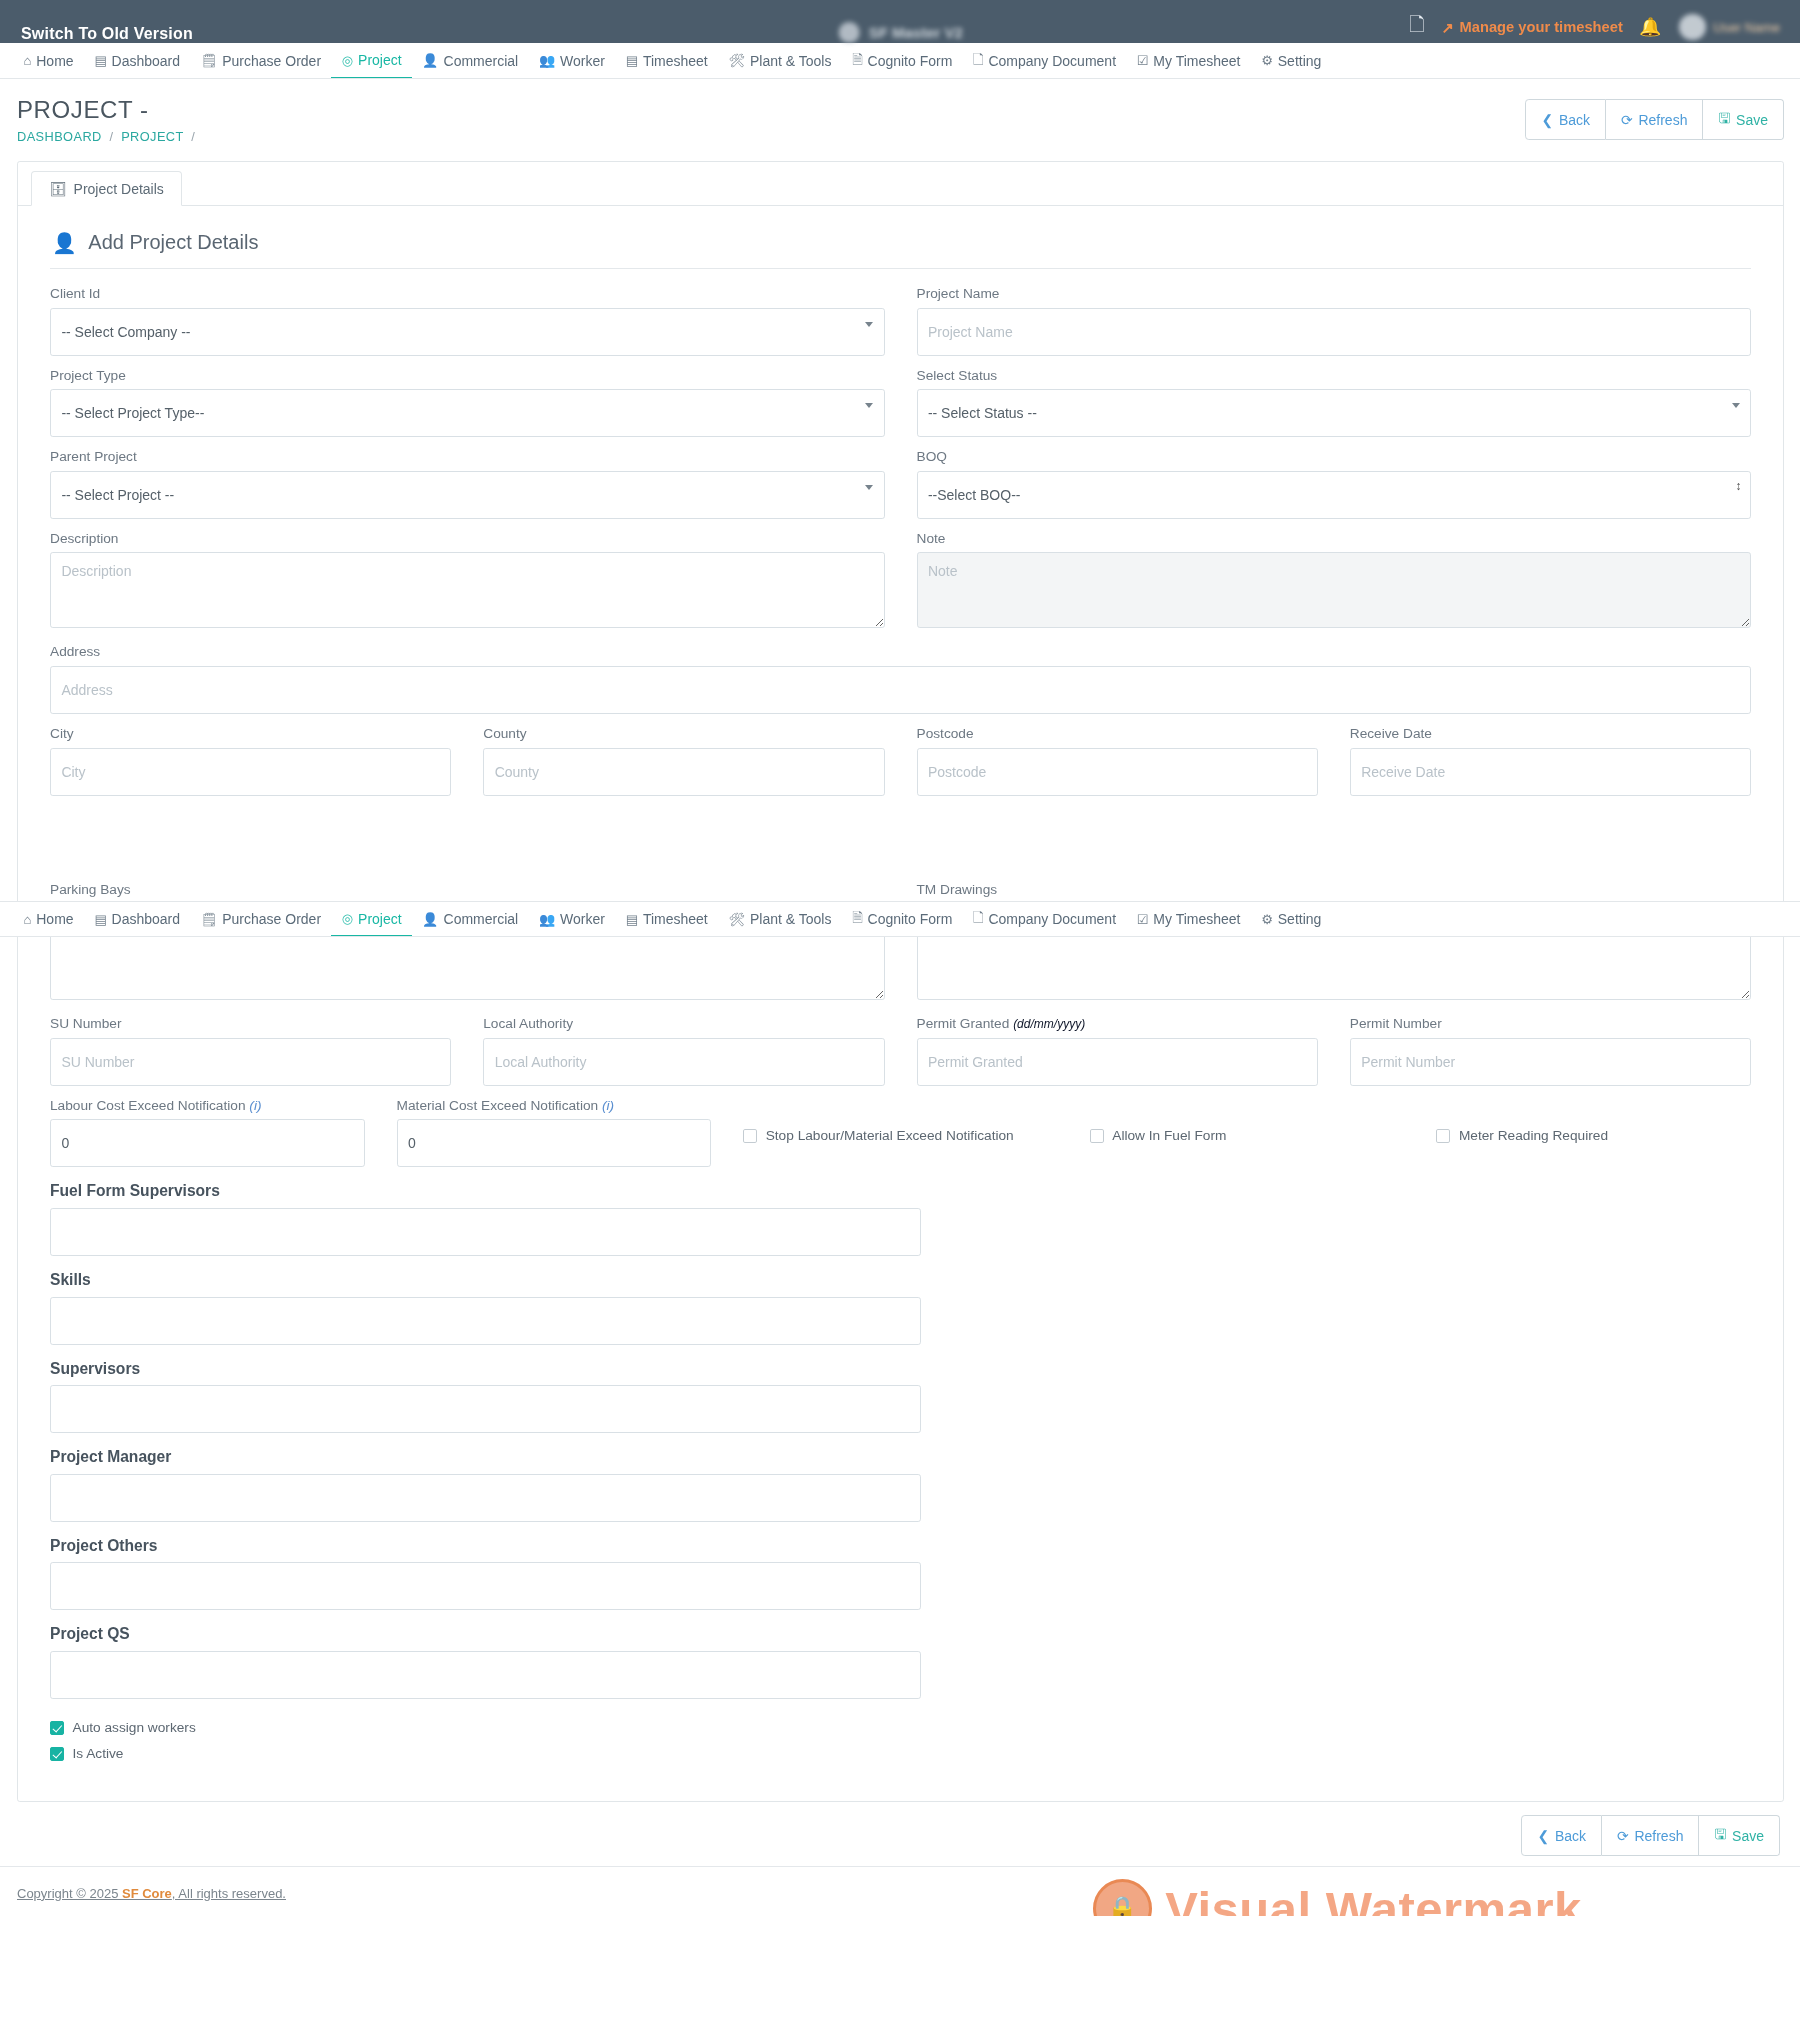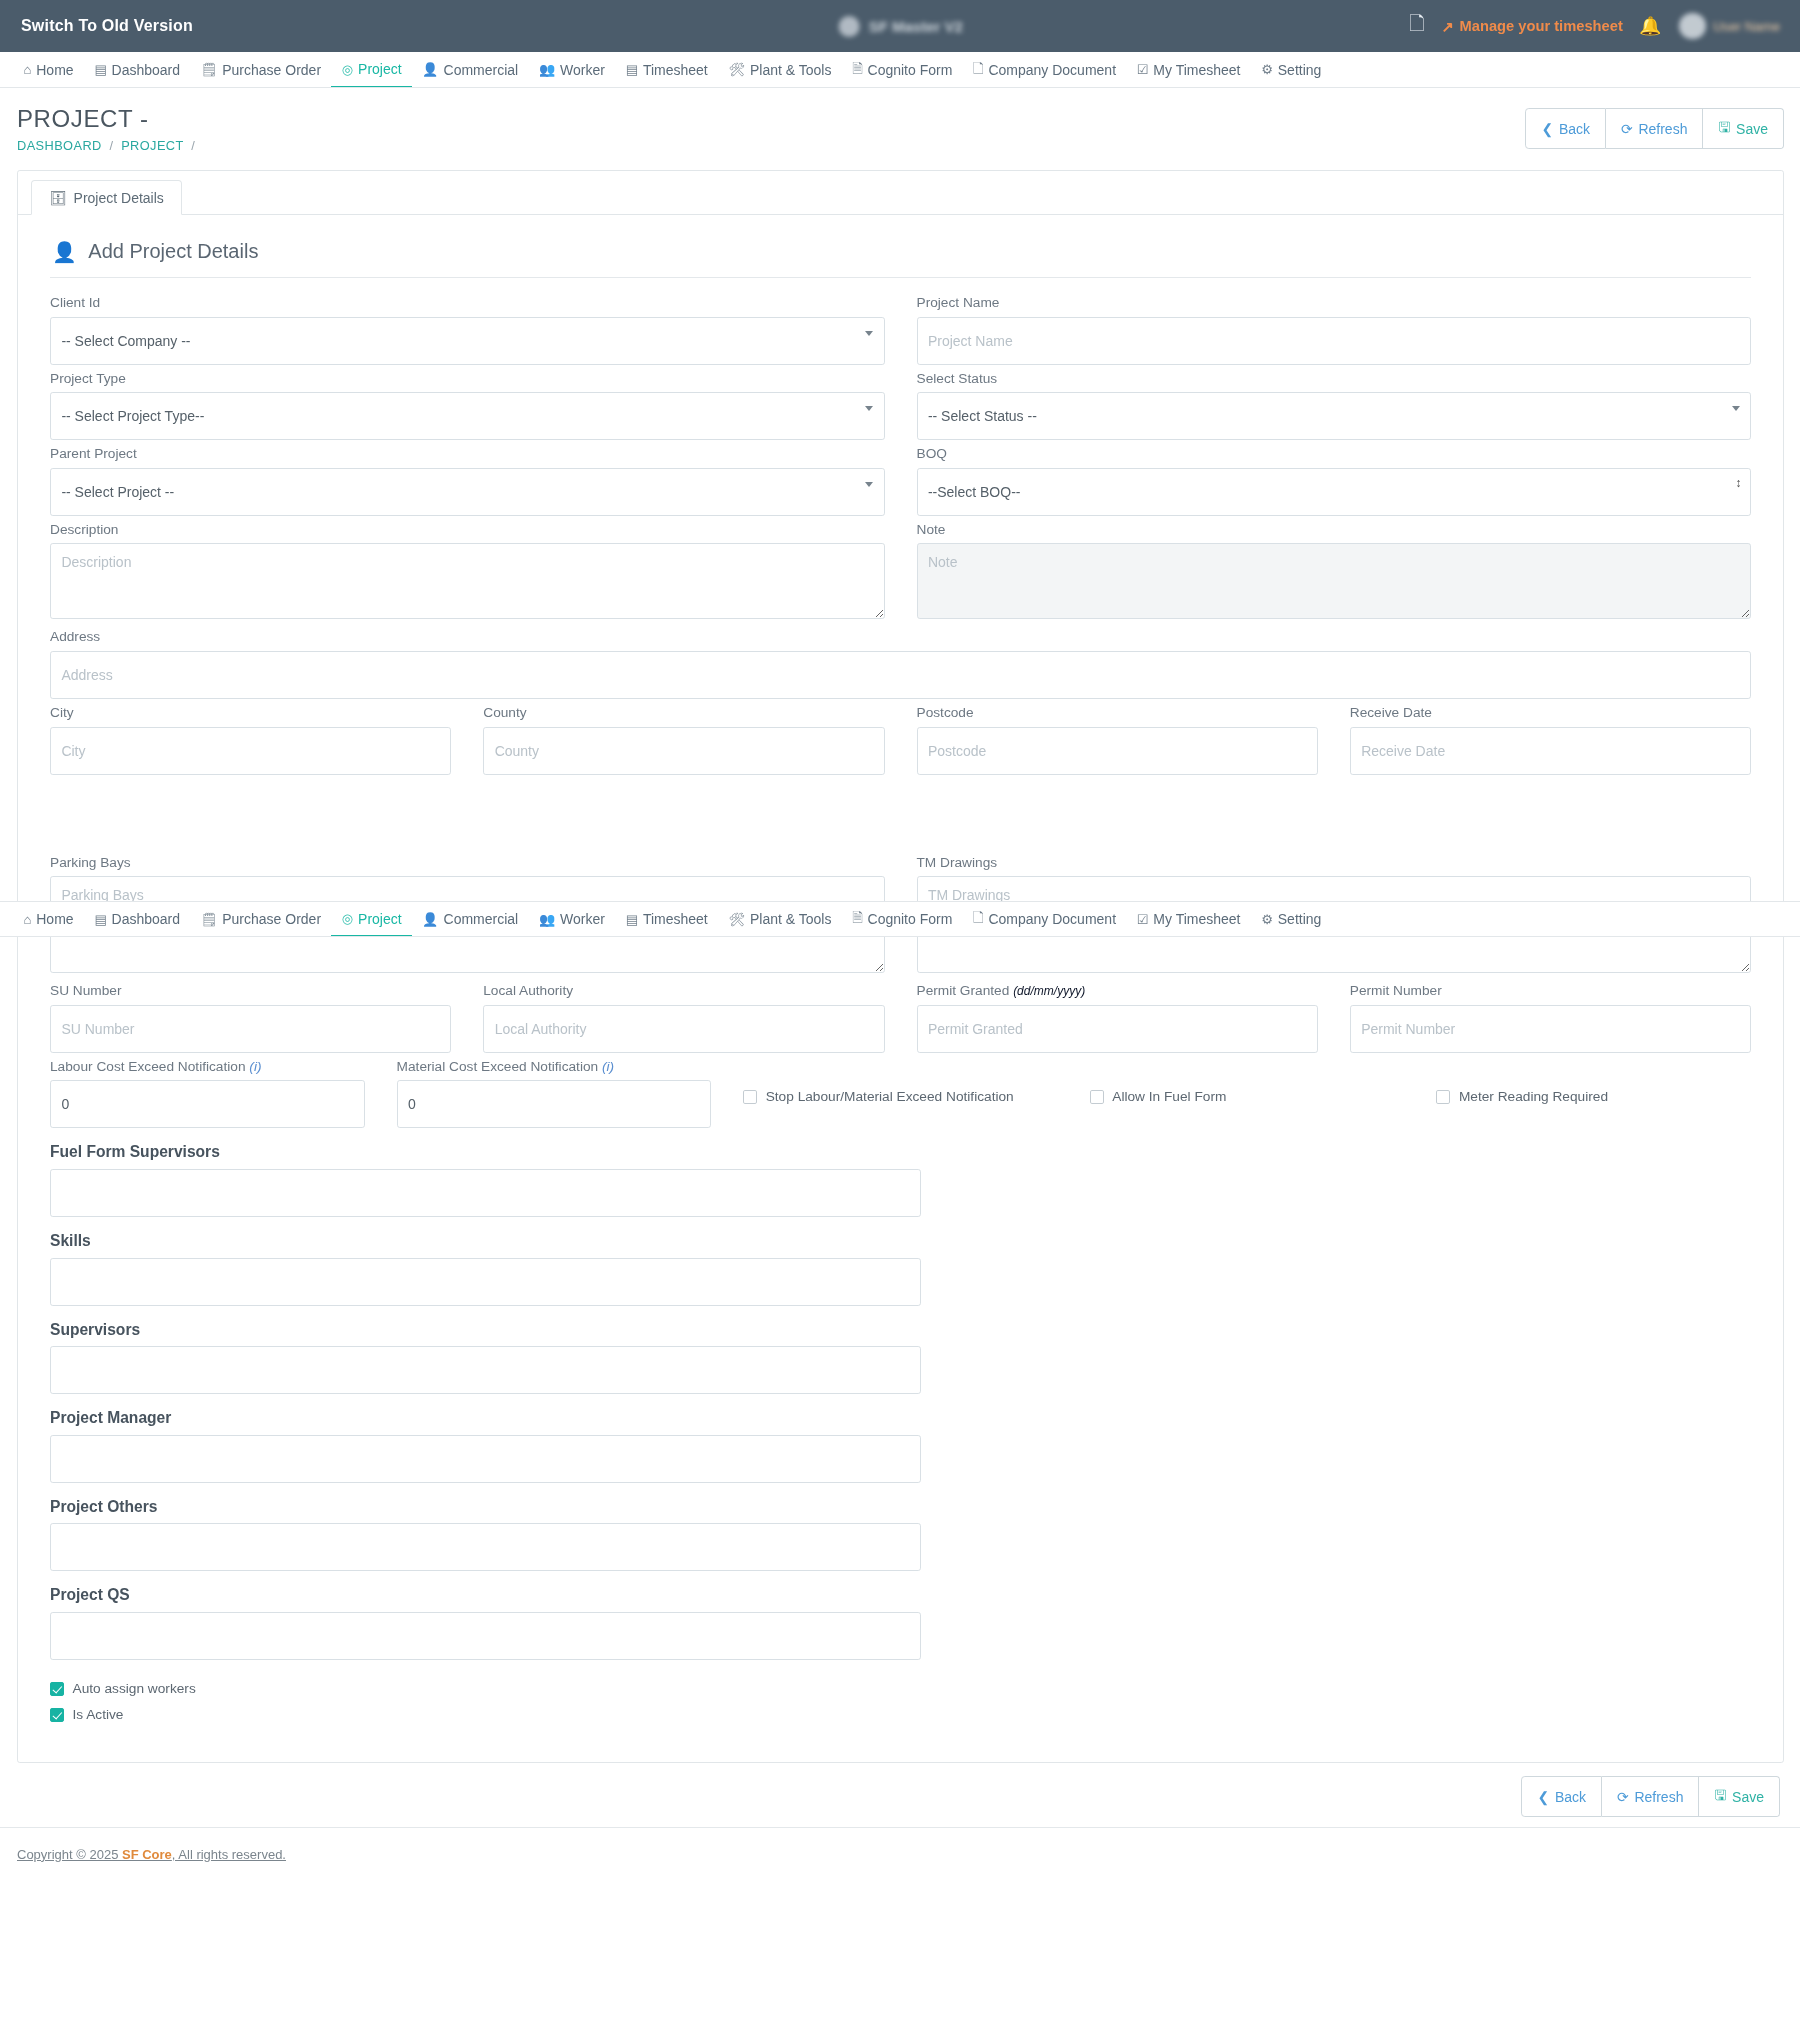--- a/index.html
+++ b/index.html
@@ -8,25 +8,25 @@
     width: 1801px;
     background: #ffffff;
     font-family: "Liberation Sans", sans-serif;
     font-size: 16px;
     color: #333;
     position: relative;
   }
 
   
   .topbar {
-    height: 52px;
+    height: 43px;
     background: #4b5c6b;
     color: #fff;
     display: flex;
-    align-items: center;
+    align-items: flex-end;
     padding: 0 21px;
     position: relative;
   }
   .topbar .switch-old {
     font-size: 16px;
     font-weight: bold;
     letter-spacing: 0.2px;
   }
   .topbar .center-logo {
     position: absolute;
@@ -173,21 +173,21 @@
     color: #5a6672;
     padding: 24.6px 34px 13.2px 34px;
   }
   .section-rule {
     height: 0.9px;
     background: #e4e8eb;
     margin: 0 32px 17px 32px;
   }
 
   .form-body { padding: 0 32px; }
-  .row { display: flex; gap: 32px; margin-bottom: 6px; }
+  .row { display: flex; gap: 32px; margin-bottom: 12px; }
   .col { flex: 1; min-width: 0; }
 
   label.fl {
     display: block;
     font-size: 13.7px;
     color: #6d7883;
     margin-bottom: 6.6px;
   }
   label.fl .hint { color:#0f172a; font-style: italic; font-size: 12px; }
   label.fl .hint-i { color:#5b8fd0; font-style: italic; }

